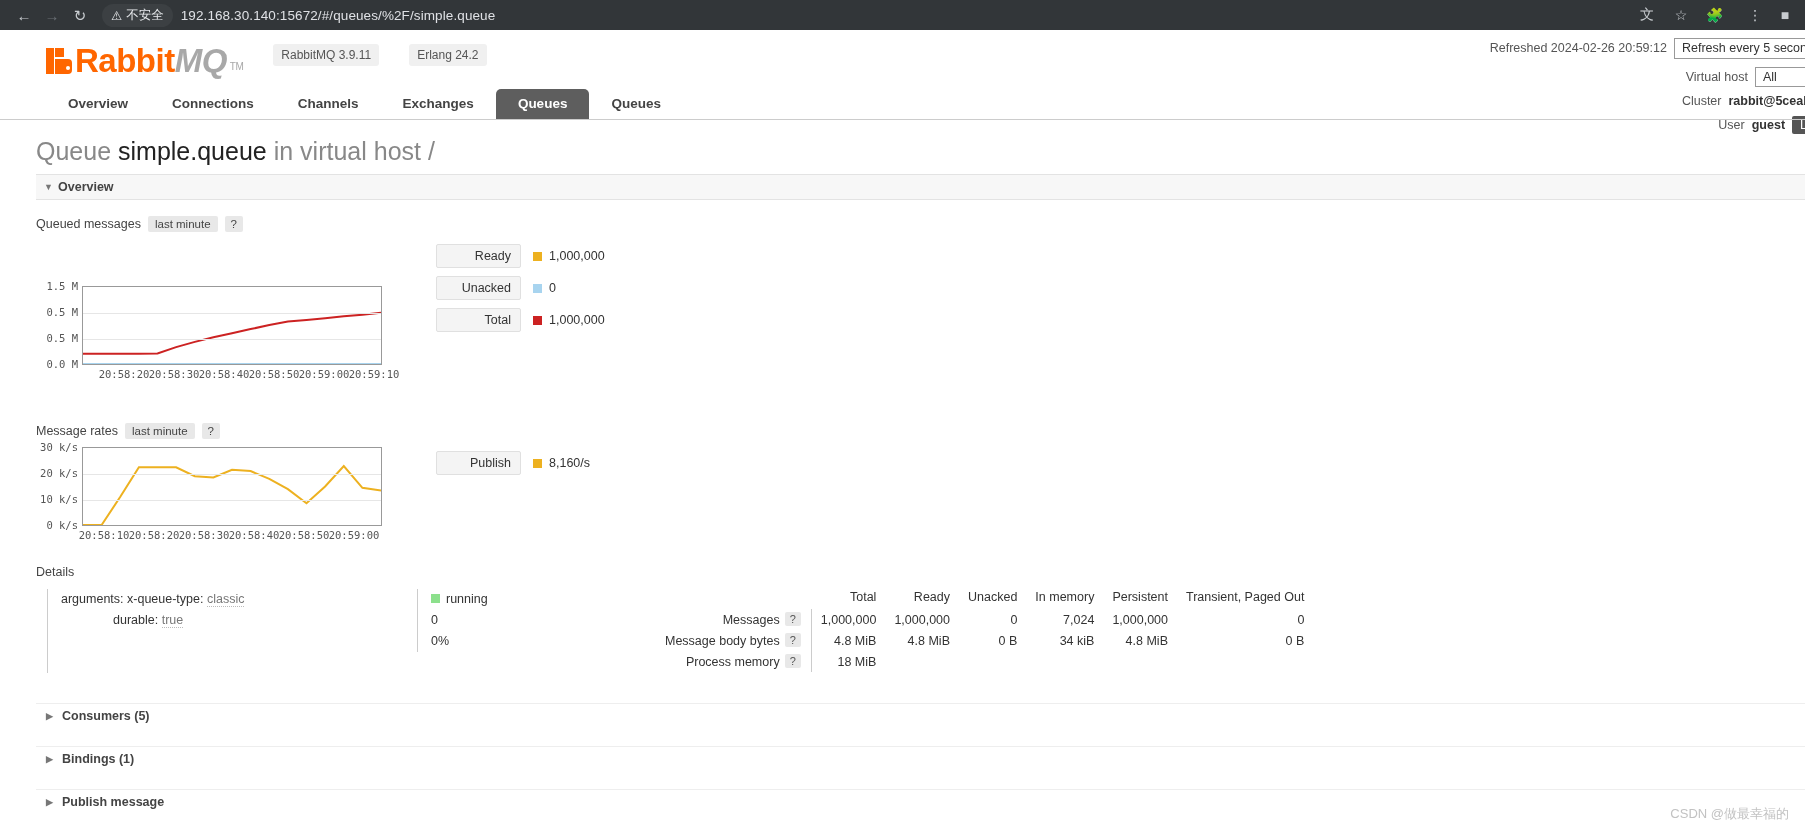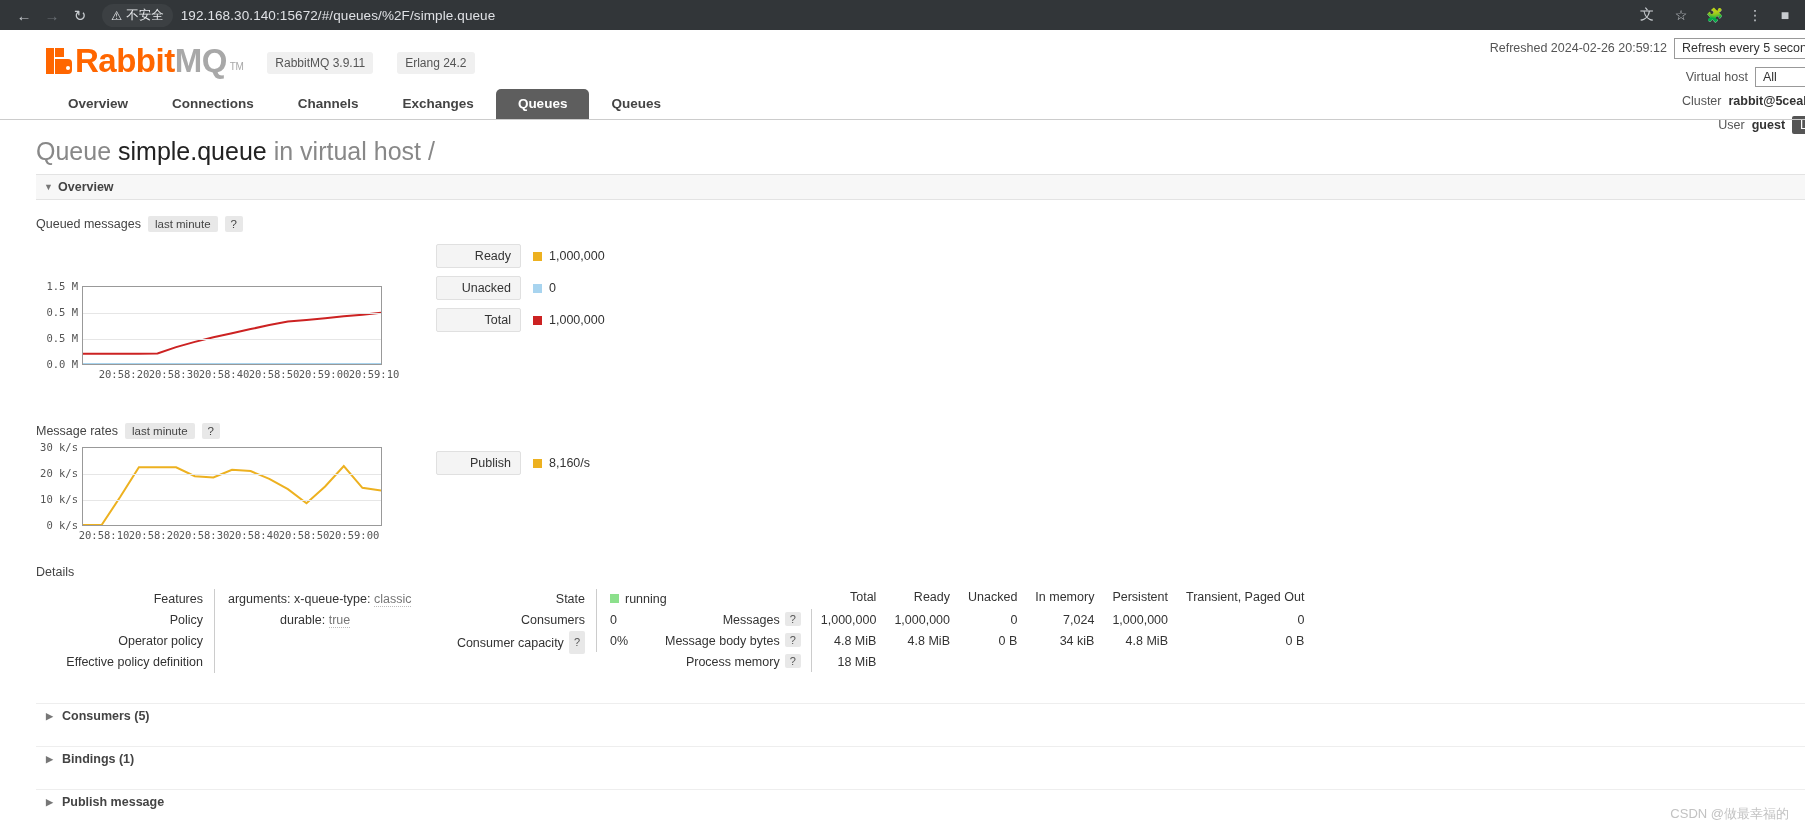--- a/index.html
+++ b/index.html
@@ -33,30 +33,30 @@
   }
   #url-text { white-space:nowrap; font-size:13.5px; letter-spacing:.1px; }
   #browser-right { display:flex; align-items:center; gap:14px; margin-left:10px; color:#c8ccd0; }
   .chrome-icon { width:20px; height:20px; display:flex; align-items:center; justify-content:center; font-size:14px; }
   #win-controls { display:flex; align-items:center; gap:10px; margin-left:6px; color:#c8ccd0; font-size:13px; }
 
   
   #app { position:relative; width:1805px; height:803px; background:#fff; }
 
   #rmq-header { position:relative; height:58px; }
-  #logo-row { position:absolute; left:46px; top:14px; display:flex; align-items:flex-end; gap:24px; }
+  #logo-row { position:absolute; left:46px; top:14px; display:flex; align-items:flex-start; gap:30px; }
   #logo { display:flex; align-items:center; font-size:33px; font-weight:bold; letter-spacing:-0.5px; line-height:1; }
   .logo-mark { display:inline-block; width:26px; height:26px; margin-right:3px; position:relative; }
   .logo-mark i { position:absolute; background:#f60; display:block; }
   .lm1 { left:0; top:0; width:8px; height:26px; }
   .lm2 { left:9px; top:0; width:9px; height:9px; }
   .lm3 { left:9px; top:11px; width:17px; height:15px; border-radius:0 4px 4px 0; }
   .lm4 { left:20px; top:18px; width:4px; height:4px; background:#fff !important; border-radius:50%; }
   .logo-rabbit { color:#f60; }
-  .logo-mq { color:#a8a8a8; }
+  .logo-mq { color:#a8a8a8;font-style:italic; }
   .logo-tm { font-size:10px; color:#a8a8a8; font-weight:normal; margin-left:3px; align-self:flex-end; padding-bottom:5px; }
   .badge {
     background:#f0f0f0; color:#555; font-size:12px; padding:4px 8px;
     border-radius:3px; white-space:nowrap; margin-bottom:3px;
   }
 
   #header-right {
     position:absolute; right:-10px; top:8px; text-align:right;
     font-size:12.5px; color:#555; line-height:1;
   }
@@ -347,49 +347,36 @@
           </div>
         </div>
       </div>
     </div>
 
     <div id="details-label">Details</div>
 
     <div id="details">
 
       <div class="dcol" style="width:370px;">
-        <div class="dkeys" style="width:167px;">
-          <div>Features</div>
-          <div>Policy</div>
-          <div>Operator policy</div>
-          <div>Effective policy definition</div>
-        </div>
         <div class="dvals" style="width:190px;">
           <div>
             <span class="argname">arguments:</span>
             <span class="argname">x-queue-type:</span>
             <span class="dotted">classic</span>
           </div>
           <div style="padding-left:52px;">
             <span class="argname">durable:</span>
             <span class="dotted">true</span>
           </div>
           <div></div>
           <div></div>
         </div>
       </div>
 
       <div class="dcol" style="width:250px;">
-        <div class="dkeys" style="width:180px;">
-          <div>State</div>
-          <div>Consumers</div>
-          <div>
-            <span>Consumer capacity</span><span class="hq">?</span>
-          </div>
-        </div>
         <div class="dvals" style="width:60px;">
           <div>
             <span class="state-dot"></span><span>running</span>
           </div>
           <div>0</div>
           <div>0%</div>
         </div>
       </div>
 
       <table class="grid-table">

